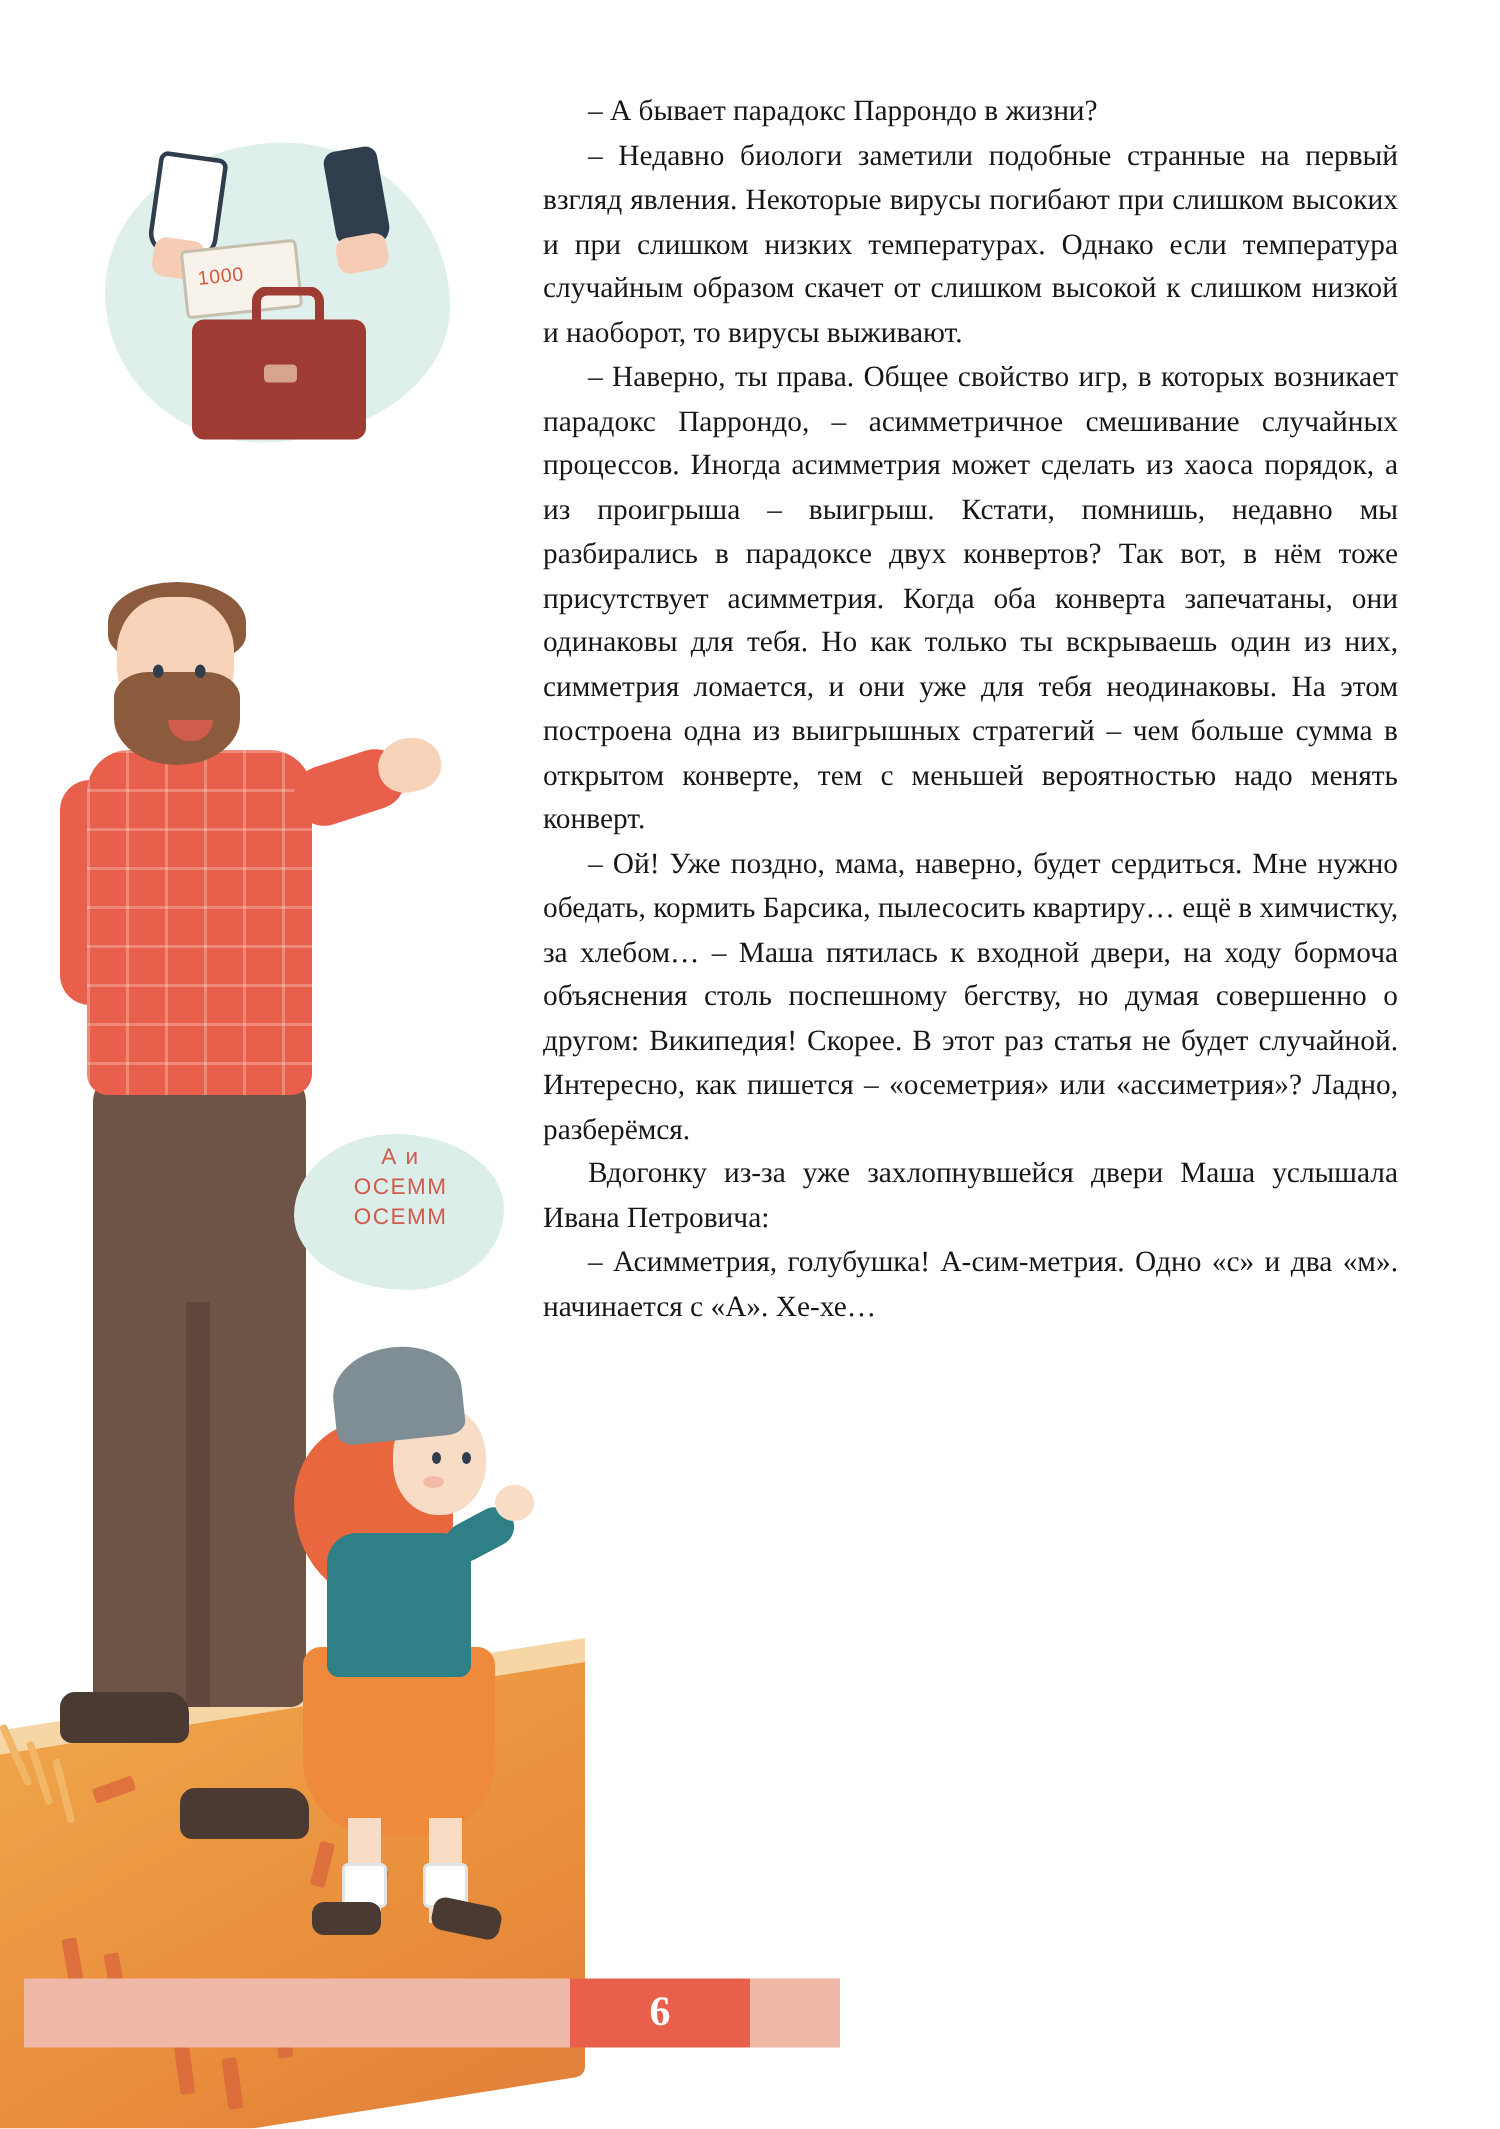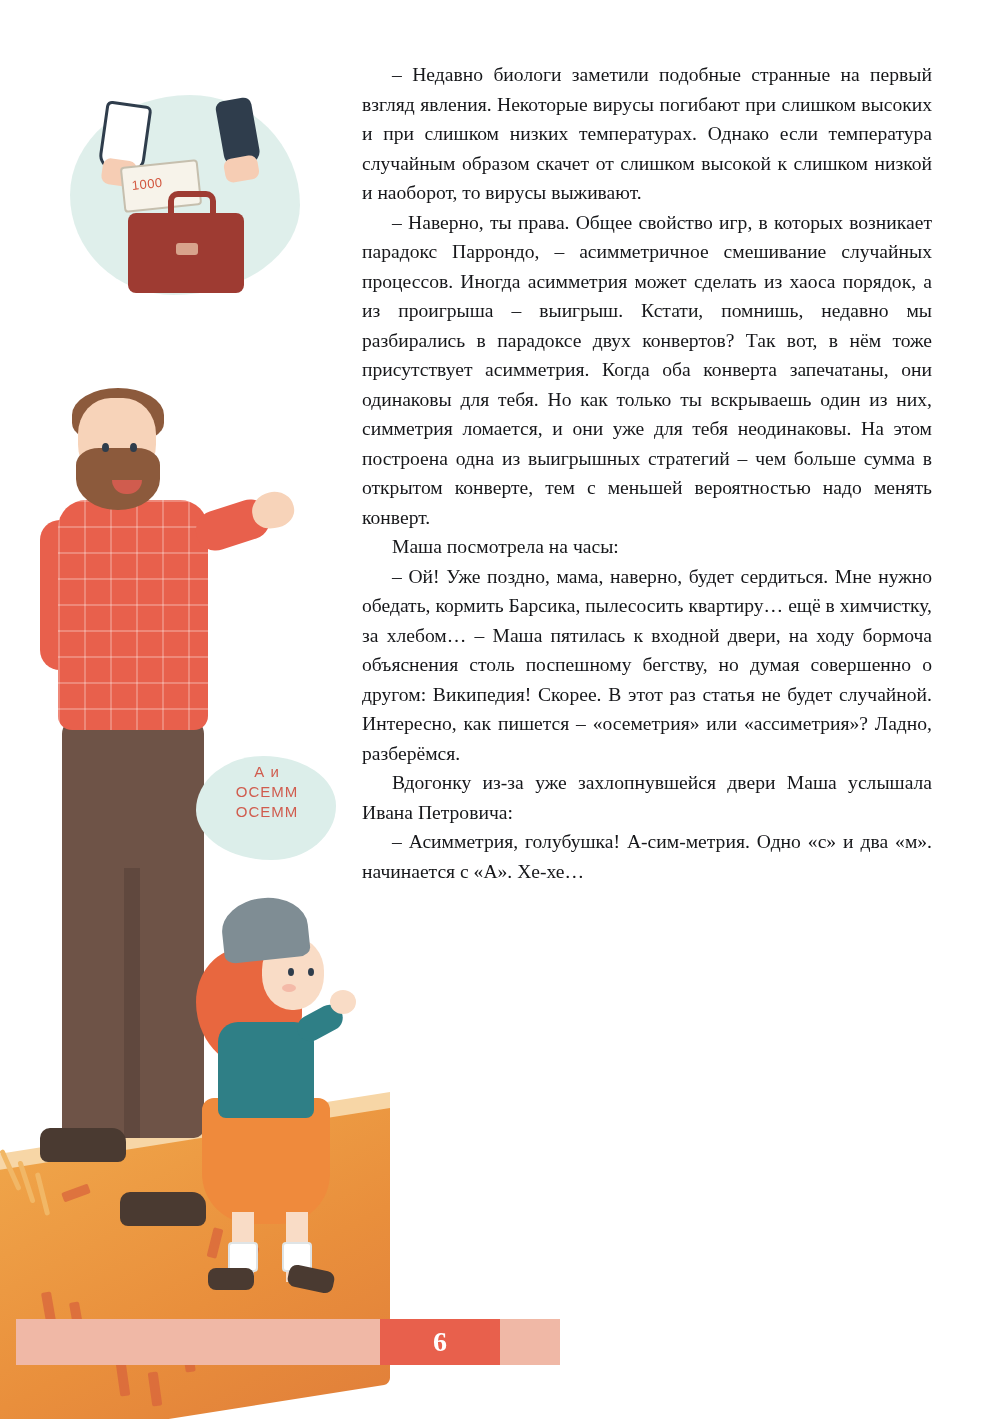--- a/index.html
+++ b/index.html
@@ -483,23 +483,23 @@
     <div class="girl-hand"></div>
     <div class="girl-leg l"></div>
     <div class="girl-leg r"></div>
     <div class="girl-sock l"></div>
     <div class="girl-sock r"></div>
     <div class="girl-shoe l"></div>
     <div class="girl-shoe r"></div>
   </div>
 
   <div class="text-col">
+    <p class="para dash">– А бывает парадокс Паррондо в жизни?</p>
     <p class="para dash">– Недавно биологи заметили подобные странные на первый взгляд явления. Некоторые вирусы погибают при слишком высоких и при слишком низких температурах. Однако если температура случайным образом скачет от слишком высокой к слишком низкой и наоборот, то вирусы выживают.</p>
     <p class="para dash">– Наверно, ты права. Общее свойство игр, в которых возникает парадокс Паррондо, – асимметричное смешивание случайных процессов. Иногда асимметрия может сделать из хаоса порядок, а из проигрыша – выигрыш. Кстати, помнишь, недавно мы разбирались в парадоксе двух конвертов? Так вот, в нём тоже присутствует асимметрия. Когда оба конверта запечатаны, они одинаковы для тебя. Но как только ты вскрываешь один из них, симметрия ломается, и они уже для тебя неодинаковы. На этом построена одна из выигрышных стратегий – чем больше сумма в открытом конверте, тем с меньшей вероятностью надо менять конверт.</p>
-    <p class="para">Маша посмотрела на часы:</p>
     <p class="para dash">– Ой! Уже поздно, мама, наверно, будет сердиться. Мне нужно обедать, кормить Барсика, пылесосить квартиру… ещё в химчистку, за хлебом… – Маша пятилась к входной двери, на ходу бормоча объяснения столь поспешному бегству, но думая совершенно о другом: Википедия! Скорее. В этот раз статья не будет случайной. Интересно, как пишется – «осеметрия» или «ассиметрия»? Ладно, разберёмся.</p>
     <p class="para">Вдогонку из-за уже захлопнувшейся двери Маша услышала Ивана Петровича:</p>
     <p class="para dash">– Асимметрия, голубушка! А-сим-метрия. Одно «с» и два «м». начинается с «А». Хе-хе…</p>
   </div>
 
   <div class="footer-bar">
     <div class="bar-left"></div>
     <div class="bar-right"></div>
     <div class="bar-far"></div>
     <div class="page-number">6</div>

